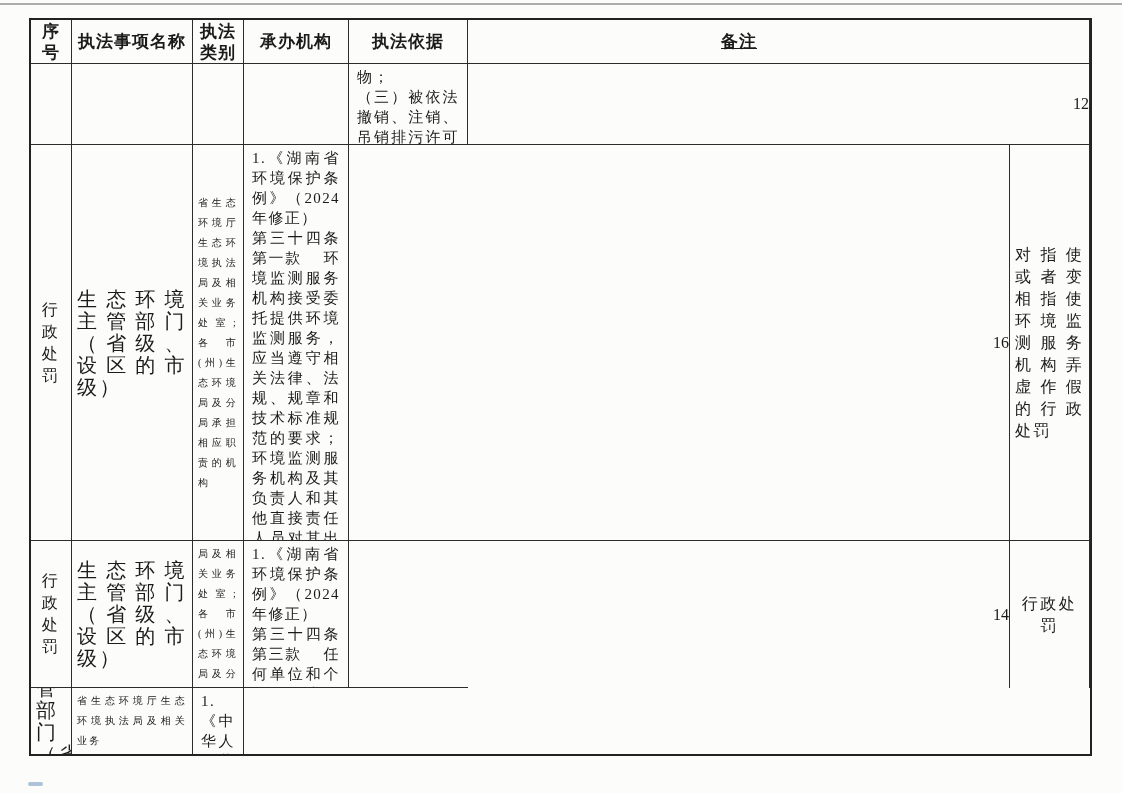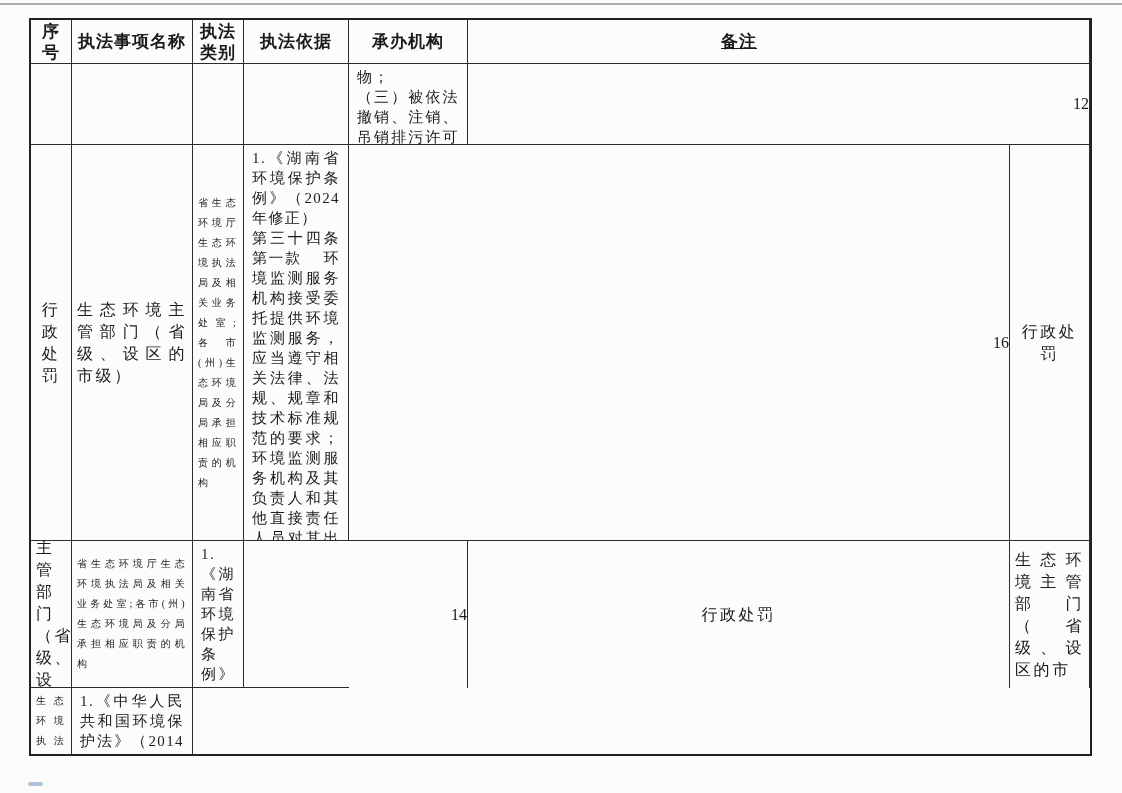--- a/index.html
+++ b/index.html
@@ -38,21 +38,21 @@
   }
   
   .seq{font-size:16px;text-align:right;letter-spacing:0;}
   
   .name{font-size:16px;line-height:22px;letter-spacing:2.2px;
         text-align:justify;padding:2px 5px;white-space:pre-line;}
   
   .cat{font-size:16px;line-height:22px;letter-spacing:2.5px;
        text-align:center;padding:2px 3px;}
   
-  .subj{font-size:16px;line-height:22px;letter-spacing:2.6px;
+  .subj{font-size:20px;line-height:22px;letter-spacing:2.6px;
         text-align:justify;padding:2px 5px;}
   
   .agcy{font-size:10px;line-height:20px;letter-spacing:2.3px;
         text-align:justify;padding:2px 5px;}
   
   .basis{font-size:15px;line-height:20px;letter-spacing:1.4px;
          text-align:justify;padding:3px 8px;white-space:pre-line;
          justify-content:flex-start;}
   .note{font-size:15px;}
 </style>
@@ -62,22 +62,22 @@
 <div class="scan-top-line"></div>
 <div class="scan-speck"></div>
 
 <div class="doc-table">
 
   <div class="cell hdr c1">序
 号</div>
   <div class="cell hdr c2">执法事项名称</div>
   <div class="cell hdr c3">执法
 类别</div>
+  <div class="cell hdr c5">承办机构</div>
   <div class="cell hdr c6">执法依据</div>
-  <div class="cell hdr c5">承办机构</div>
   <div class="cell hdr c7">备注</div>
 
   <div class="cell seq c1"></div>
   <div class="cell name c2"></div>
   <div class="cell cat c3"></div>
   <div class="cell subj c4"></div>
   <div class="cell agcy c5"></div>
   <div class="cell basis c6">物；
 （三）被依法撤销、注销、吊销排污许可证后排放污染物；
 （四）依法应当重新申请取得排污许可证，未重新申请取得排污许可证排放污染物。</div>
@@ -88,20 +88,21 @@
   <div class="cell subj c4">生态环境主管部门（省级、设区的市级）</div>
   <div class="cell agcy c5">省生态环境厅生态环境执法局及相关业务处室;各市(州)生态环境局及分局承担相应职责的机构</div>
   <div class="cell basis c6">1.《湖南省环境保护条例》（2024 年修正）
 第三十四条第一款　 环境监测服务机构接受委托提供环境监测服务，应当遵守相关法律、法规、规章和技术标准规范的要求；环境监测服务机构及其负责人和其他直接责任人员对其出具的有关数据、结论、报告等的真实性和准确性负责，不得弄虚作假。环境监测弄虚作假行为判定按照国家相关规定执行。
 第四十一条第一款　 违反本条例第三十四条第一款规定，环境监测服务机构在环境监测服务活动中弄虚作假的，由生态环境主管部门责令停止违法行为，没收违法所得，处五万元以上二十万元以下罚款，并且自行政处罚决定生效之日起三年内禁止其参与政府购买环境监测服务或者政府委托环境监测项目；对直接负责的主管人员和其他直接责任人员处一万元以上五万元以下罚款，并且自行政处罚决定生效之日起五年内不得从事环境监测服务工作。
 2.《环境监测管理办法》（国家环境保护总局令第 39 号，2007 年 9 月 1 日施行）
 第十九条　 排污者拒绝、阻挠环境监测工作人员进行环境监测活动或者弄虚作假的，由县级以上环境保护部门依法给予行政处罚；构成违反治安管理行为的，由公安机关依法给予治安处罚；构成犯罪的，依法追究刑事责任。</div>
   <div class="cell note c7"></div>
 
   <div class="cell seq c1">16</div>
+  <div class="cell name c2">对指使或者变相指使环境监测服务机构弄虚作假的行政处罚</div>
   <div class="cell cat c3">行政处罚</div>
   <div class="cell subj c4">生态环境主管部门（省级、设区的市级）</div>
   <div class="cell agcy c5">省生态环境厅生态环境执法局及相关业务处室;各市(州)生态环境局及分局承担相应职责的机构</div>
   <div class="cell basis c6">1.《湖南省环境保护条例》（2024 年修正）
 第三十四条第三款　 任何单位和个人不得指使或者变相指使环境监测服务机构弄虚作假。
 第四十一条第三款　 违反本条例第三十四条第三款规定，有关单位或者个人指使或者变相指使环境监测服务机构弄虚作假的，由生态环境主管部门责令停止违法行为，处五万元以上二十万元以下罚款；对直接负责的主管人员和其他直接责任人员处一万元以上五万元以下罚款。</div>
   <div class="cell note c7"></div>
 
   <div class="cell seq c1 lastrow">14</div>
   <div class="cell cat c3 lastrow">行政处罚</div>

